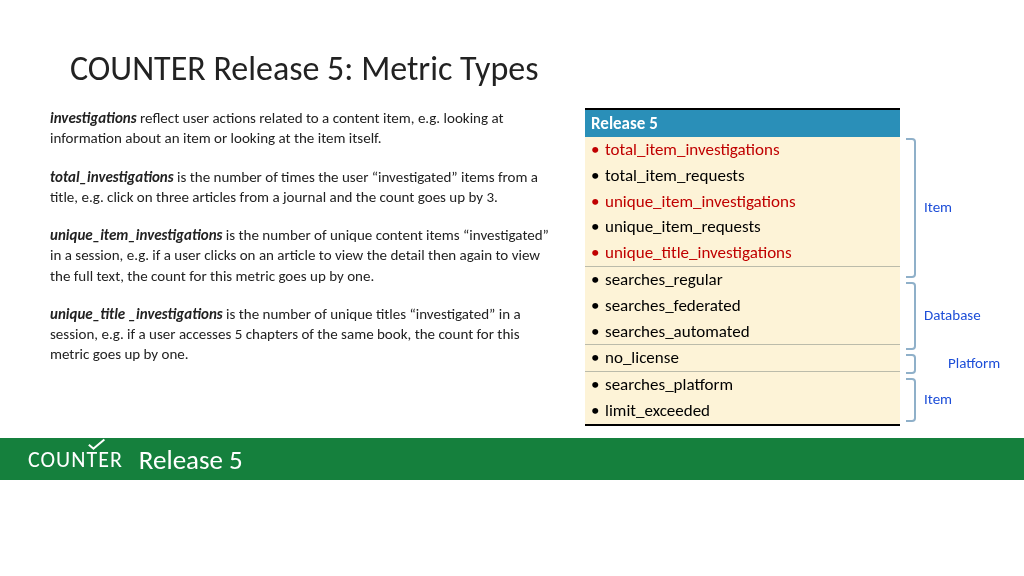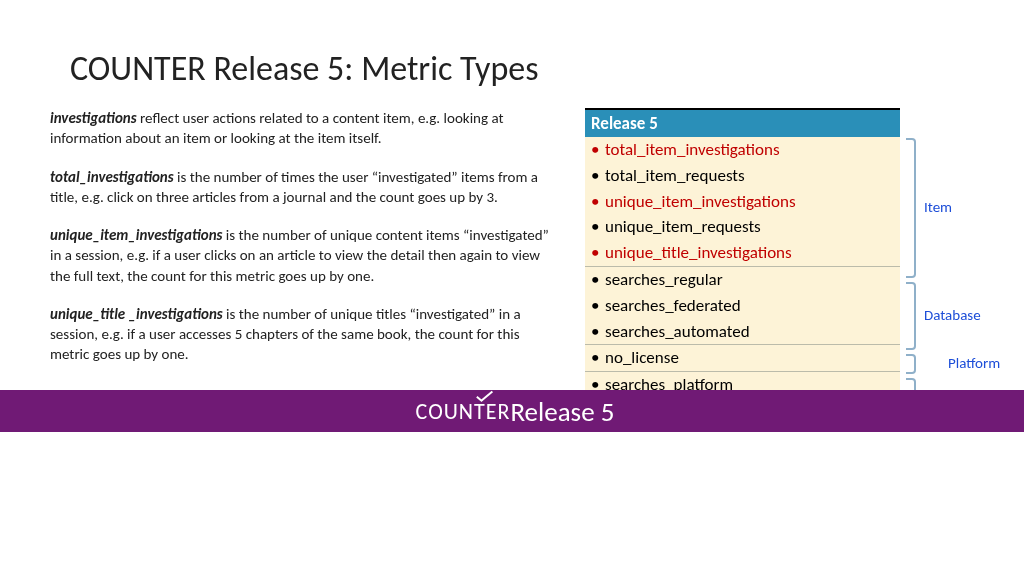--- a/index.html
+++ b/index.html
@@ -1,32 +1,32 @@
 <!DOCTYPE html>
 <html><head>
 <meta charset="utf-8">
 <style>
   * { margin: 0; padding: 0; box-sizing: border-box; }
   html, body { width: 1024px; height: 576px; font-family: Calibri, Arial, sans-serif; background: #fff; overflow: hidden; }
-  .slide { position: relative; width: 1024px; height: 432px; }
+  .slide { position: relative; width: 1024px; height: 480px; }
   .title { position: absolute; left: 70px; top: 48px; font-size: 34px; font-weight: 400; color: #222; }
   .body-left { position: absolute; left: 50px; top: 108px; width: 510px; font-size: 15px; line-height: 1.35; color: #222; }
   .body-left p { margin-bottom: 18px; }
   .body-left .term { font-weight: 700; font-style: italic; }
   .table-wrap { position: absolute; left: 585px; top: 108px; width: 315px; }
   .tbl-header { background: #2a8fb8; color: #fff; font-weight: 700; padding: 3px 8px 3px 6px; font-size: 17px; border-top: 2px solid #000; }
   .tbl-body { background: #fdf3d7; border-bottom: 2px solid #000; }
   .tbl-row { padding: 1px 6px 1px 20px; font-size: 17px; position: relative; line-height: 1.4; }
   .tbl-row::before { content: "•"; position: absolute; left: 6px; top: 1px; color: #000; }
   .tbl-row.hl { color: #c00000; font-weight: 400; }
   .tbl-row.hl::before { color: #c00000; }
   .grp-divider { border-top: 1px solid #bba; }
   .bracket { position: absolute; border-right: 2px solid #8fb0c9; border-top: 2px solid #8fb0c9; border-bottom: 2px solid #8fb0c9; border-top-right-radius: 4px; border-bottom-right-radius: 4px; }
   .bracket-label { position: absolute; font-size: 15px; color: #1d4ed8; }
-  .footer { position: absolute; left: 0; bottom: 0; width: 1024px; height: 42px; background: #701a75; display: flex; align-items: center; justify-content: center; padding: 0 22px 0 28px; }
+  .footer { position: absolute; left: 0; bottom: 0; width: 1024px; height: 42px; background: #15803d; display: flex; align-items: center; justify-content: flex-start; padding: 0 22px 0 28px; gap: 16px; }
   .logo { color: #fff; font-size: 22px; letter-spacing: 1px; font-weight: 400; position: relative; }
   .logo .check { position: absolute; left: 60px; top: -4px; width: 16px; height: 12px; }
   .logo .check::before { content: ""; position: absolute; left: 0; top: 4px; width: 7px; height: 2px; background: #fff; transform: rotate(40deg); }
   .logo .check::after { content: ""; position: absolute; left: 4px; top: 1px; width: 14px; height: 2px; background: #fff; transform: rotate(-40deg); }
   .footer-right { color: #fff; font-size: 27px; font-weight: 400; }
 </style>
 </head>
 <body>
 
 <div class="slide">

